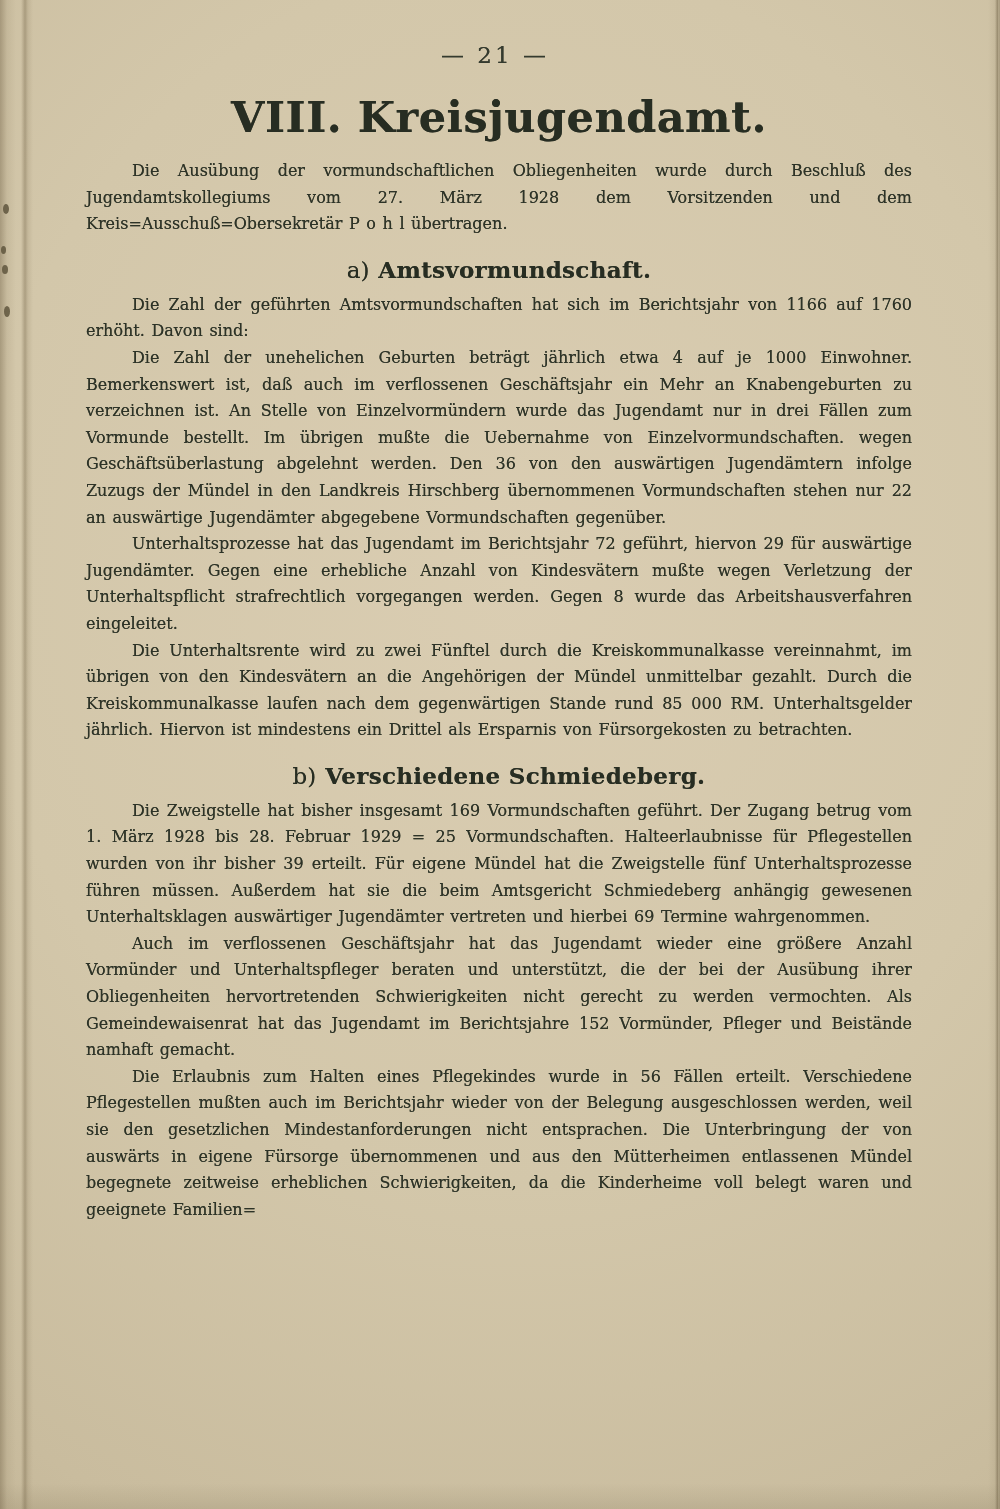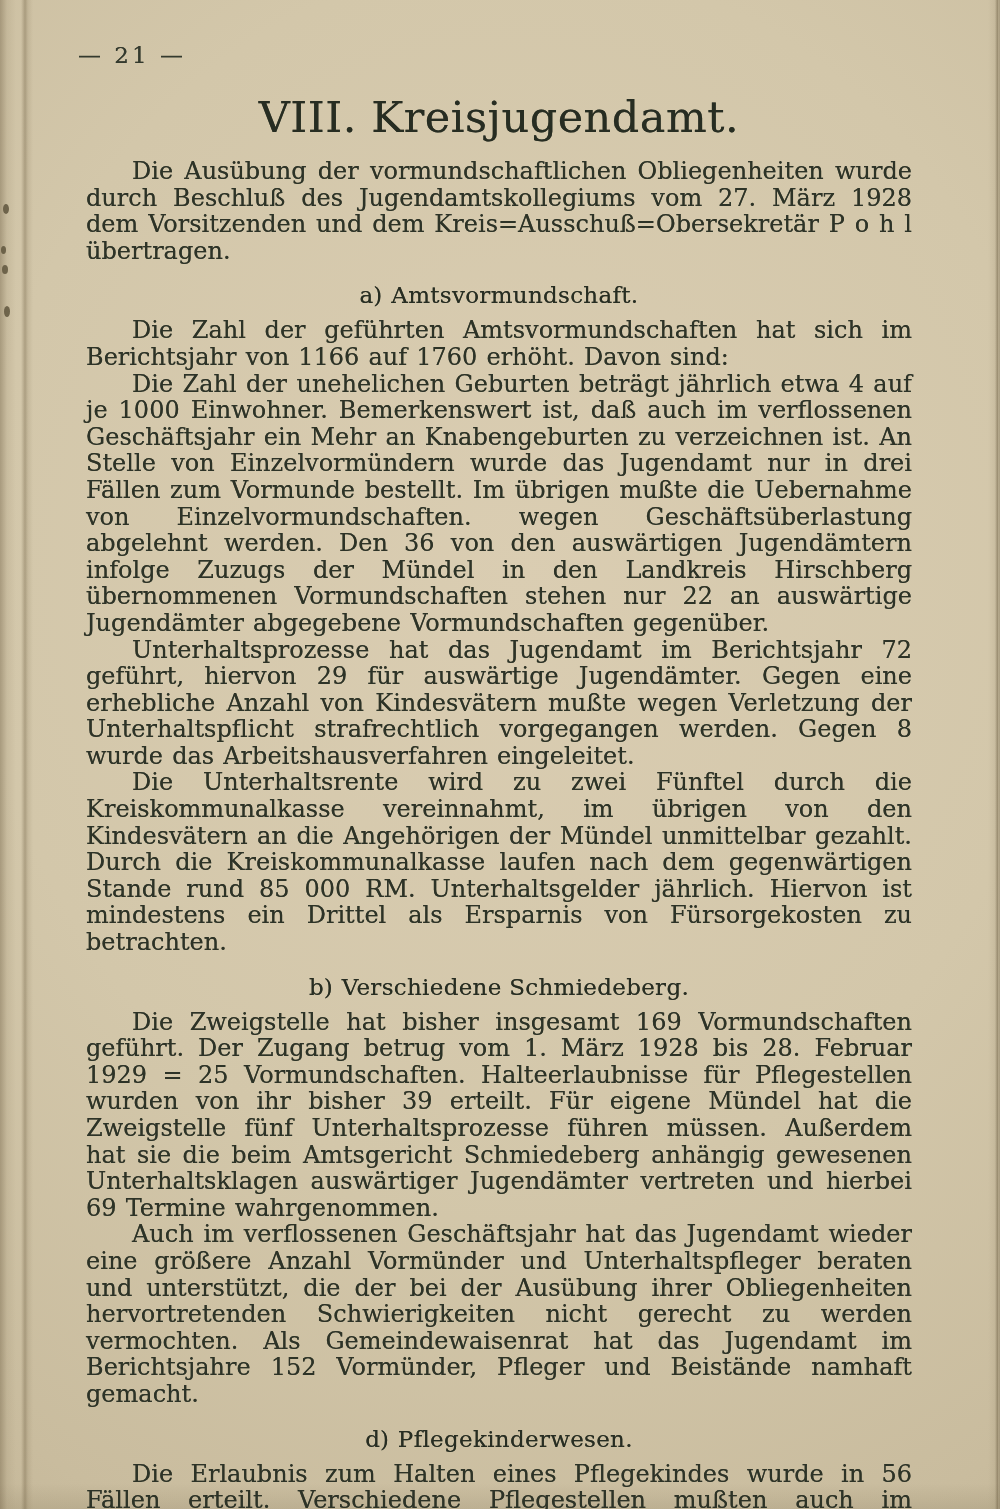--- a/index.html
+++ b/index.html
@@ -19,37 +19,37 @@
   }
   .speck{position:absolute;background:#60563e;border-radius:50%;filter:blur(0.7px);opacity:0.85;}
   .edge-right{position:absolute;top:0;right:2px;width:3px;height:100%;
     background:linear-gradient(90deg, rgba(0,0,0,0), rgba(110,96,68,0.45));}
   .content{
     position:absolute;left:86px;top:42px;width:826px;
     color:#2d3327;
     text-shadow:0 0 0.5px rgba(44,50,38,0.75);
   }
   .pagenum{
-    text-align:left;font-size:23px;letter-spacing:3px;color:#343a2e;
+    text-align:center;font-size:23px;letter-spacing:3px;color:#343a2e;
     margin:0 0 0 -8px;
   }
   .title{
-    text-align:center;font-size:43px;font-weight:normal;color:#272d22;
+    text-align:center;font-size:43px;font-weight:bold;color:#272d22;
     margin:24px 0 16px 0;letter-spacing:0.5px;
   }
   .para{
-    font-size:24px;line-height:26.6px;margin:0;
+    font-size:16px;line-height:26.6px;margin:0;
     text-align:justify;text-indent:46px;
     word-spacing:1.5px;
   }
   .heading{
     text-align:center;font-size:23px;font-weight:normal;color:#272d22;
     margin:18px 0 9px 0;
   }
-  .heading .hlabel{font-weight:normal;margin-left:9px;letter-spacing:0.3px;}
+  .heading .hlabel{font-weight:bold;margin-left:9px;letter-spacing:0.3px;}
   section{margin:0;}
 </style>
 </head>
 <body>
 
 <div class="page">
 
   <div class="speck" style="left:3px;top:204px;width:6px;height:10px;"></div>
   <div class="speck" style="left:1px;top:246px;width:5px;height:8px;"></div>
   <div class="speck" style="left:2px;top:265px;width:6px;height:9px;"></div>
@@ -75,18 +75,17 @@
     <section>
       <h2 class="heading"><span class="hprefix">b)</span><span class="hlabel">Verschiedene Schmiedeberg.</span></h2>
       <p class="para">Die Zweigstelle hat bisher insgesamt 169 Vormundschaften geführt.  Der Zugang betrug vom 1. März 1928 bis 28. Februar 1929 = 25 Vormundschaften. Halteerlaubnisse für Pflegestellen wurden von ihr bisher 39 erteilt.  Für eigene Mündel hat die Zweigstelle fünf Unterhaltsprozesse führen müssen.  Außerdem hat sie die beim Amtsgericht Schmiedeberg anhängig gewesenen Unterhaltsklagen auswärtiger Jugendämter vertreten und hierbei 69 Termine wahrgenommen.</p>
     </section>
 
     <section>
       <p class="para">Auch im verflossenen Geschäftsjahr hat das Jugendamt  wieder  eine  größere Anzahl Vormünder und Unterhaltspfleger beraten und unterstützt, die der bei der Ausübung ihrer Obliegenheiten hervortretenden Schwierigkeiten nicht gerecht zu werden vermochten.  Als Gemeindewaisenrat hat das Jugendamt im Berichtsjahre 152 Vormünder, Pfleger und Beistände namhaft gemacht.</p>
     </section>
 
     <section>
-      <h2 class="heading"><span class="hprefix">d)</span><span class="hlabel">Pflegekinderwesen.</span></h2>
       <p class="para">Die Erlaubnis zum Halten eines Pflegekindes wurde in 56 Fällen erteilt. Verschiedene Pflegestellen mußten auch im Berichtsjahr wieder von der Belegung ausgeschlossen werden, weil sie den gesetzlichen Mindestanforderungen nicht entsprachen.  Die Unterbringung der von auswärts in eigene Fürsorge übernommenen und aus den Mütterheimen entlassenen Mündel begegnete zeitweise erheblichen Schwierigkeiten, da die Kinderheime voll belegt waren und geeignete Familien=</p>
     </section>
 
   </div>
 </div>
 
 </body></html>

